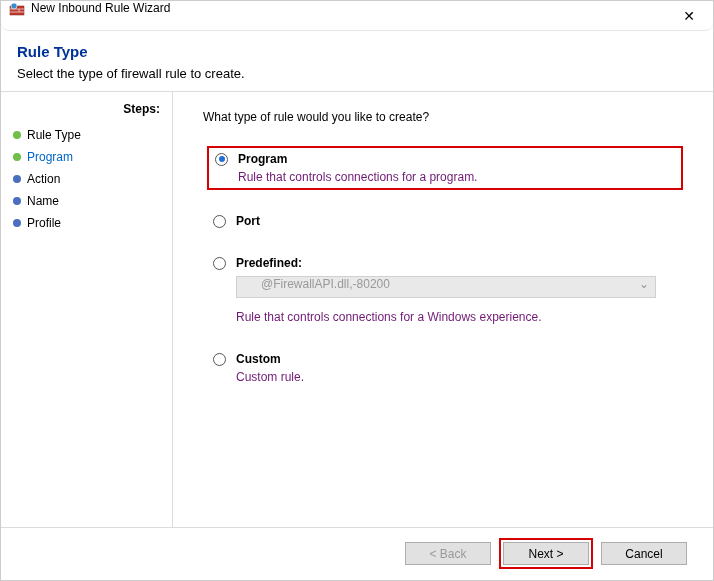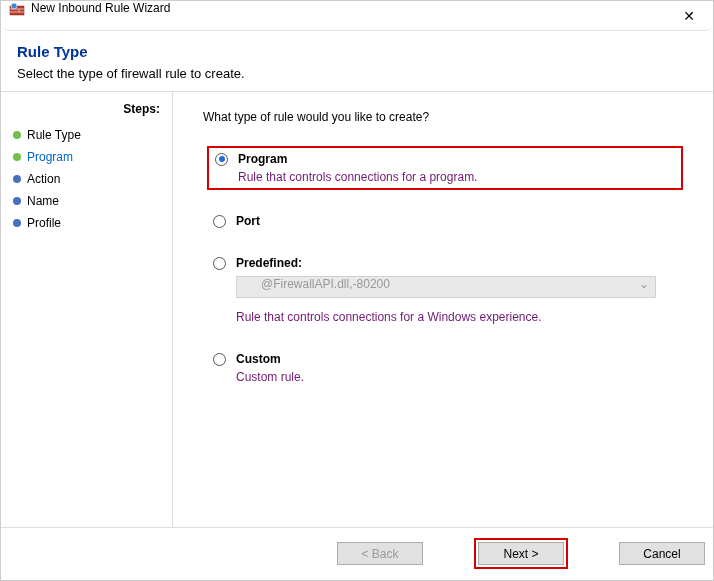--- a/index.html
+++ b/index.html
@@ -83,22 +83,21 @@
       display: flex; align-items: flex-start; padding: 0 24px;
       position: relative;
     }
     .dropdown::after { content: "⌄"; position: absolute; right: 6px; color: #999; }
     .footer {
       border-top: 1px solid #dcdcdc;
       height: 52px;
       display: flex;
       align-items: center;
       justify-content: flex-end;
-      padding: 0 8px;
-      gap: 43px;
+      padding: 0 26px;
     }
     .btn {
       width: 86px; height: 23px;
       font-size: 12px; font-family: inherit;
       background: #e1e1e1; border: 1px solid #adadad;
       margin-left: 8px; cursor: pointer;
     }
     .btn:disabled { color: #9a9a9a; cursor: default; }
     .btn-highlight {
       border: 2px solid #d60000;

